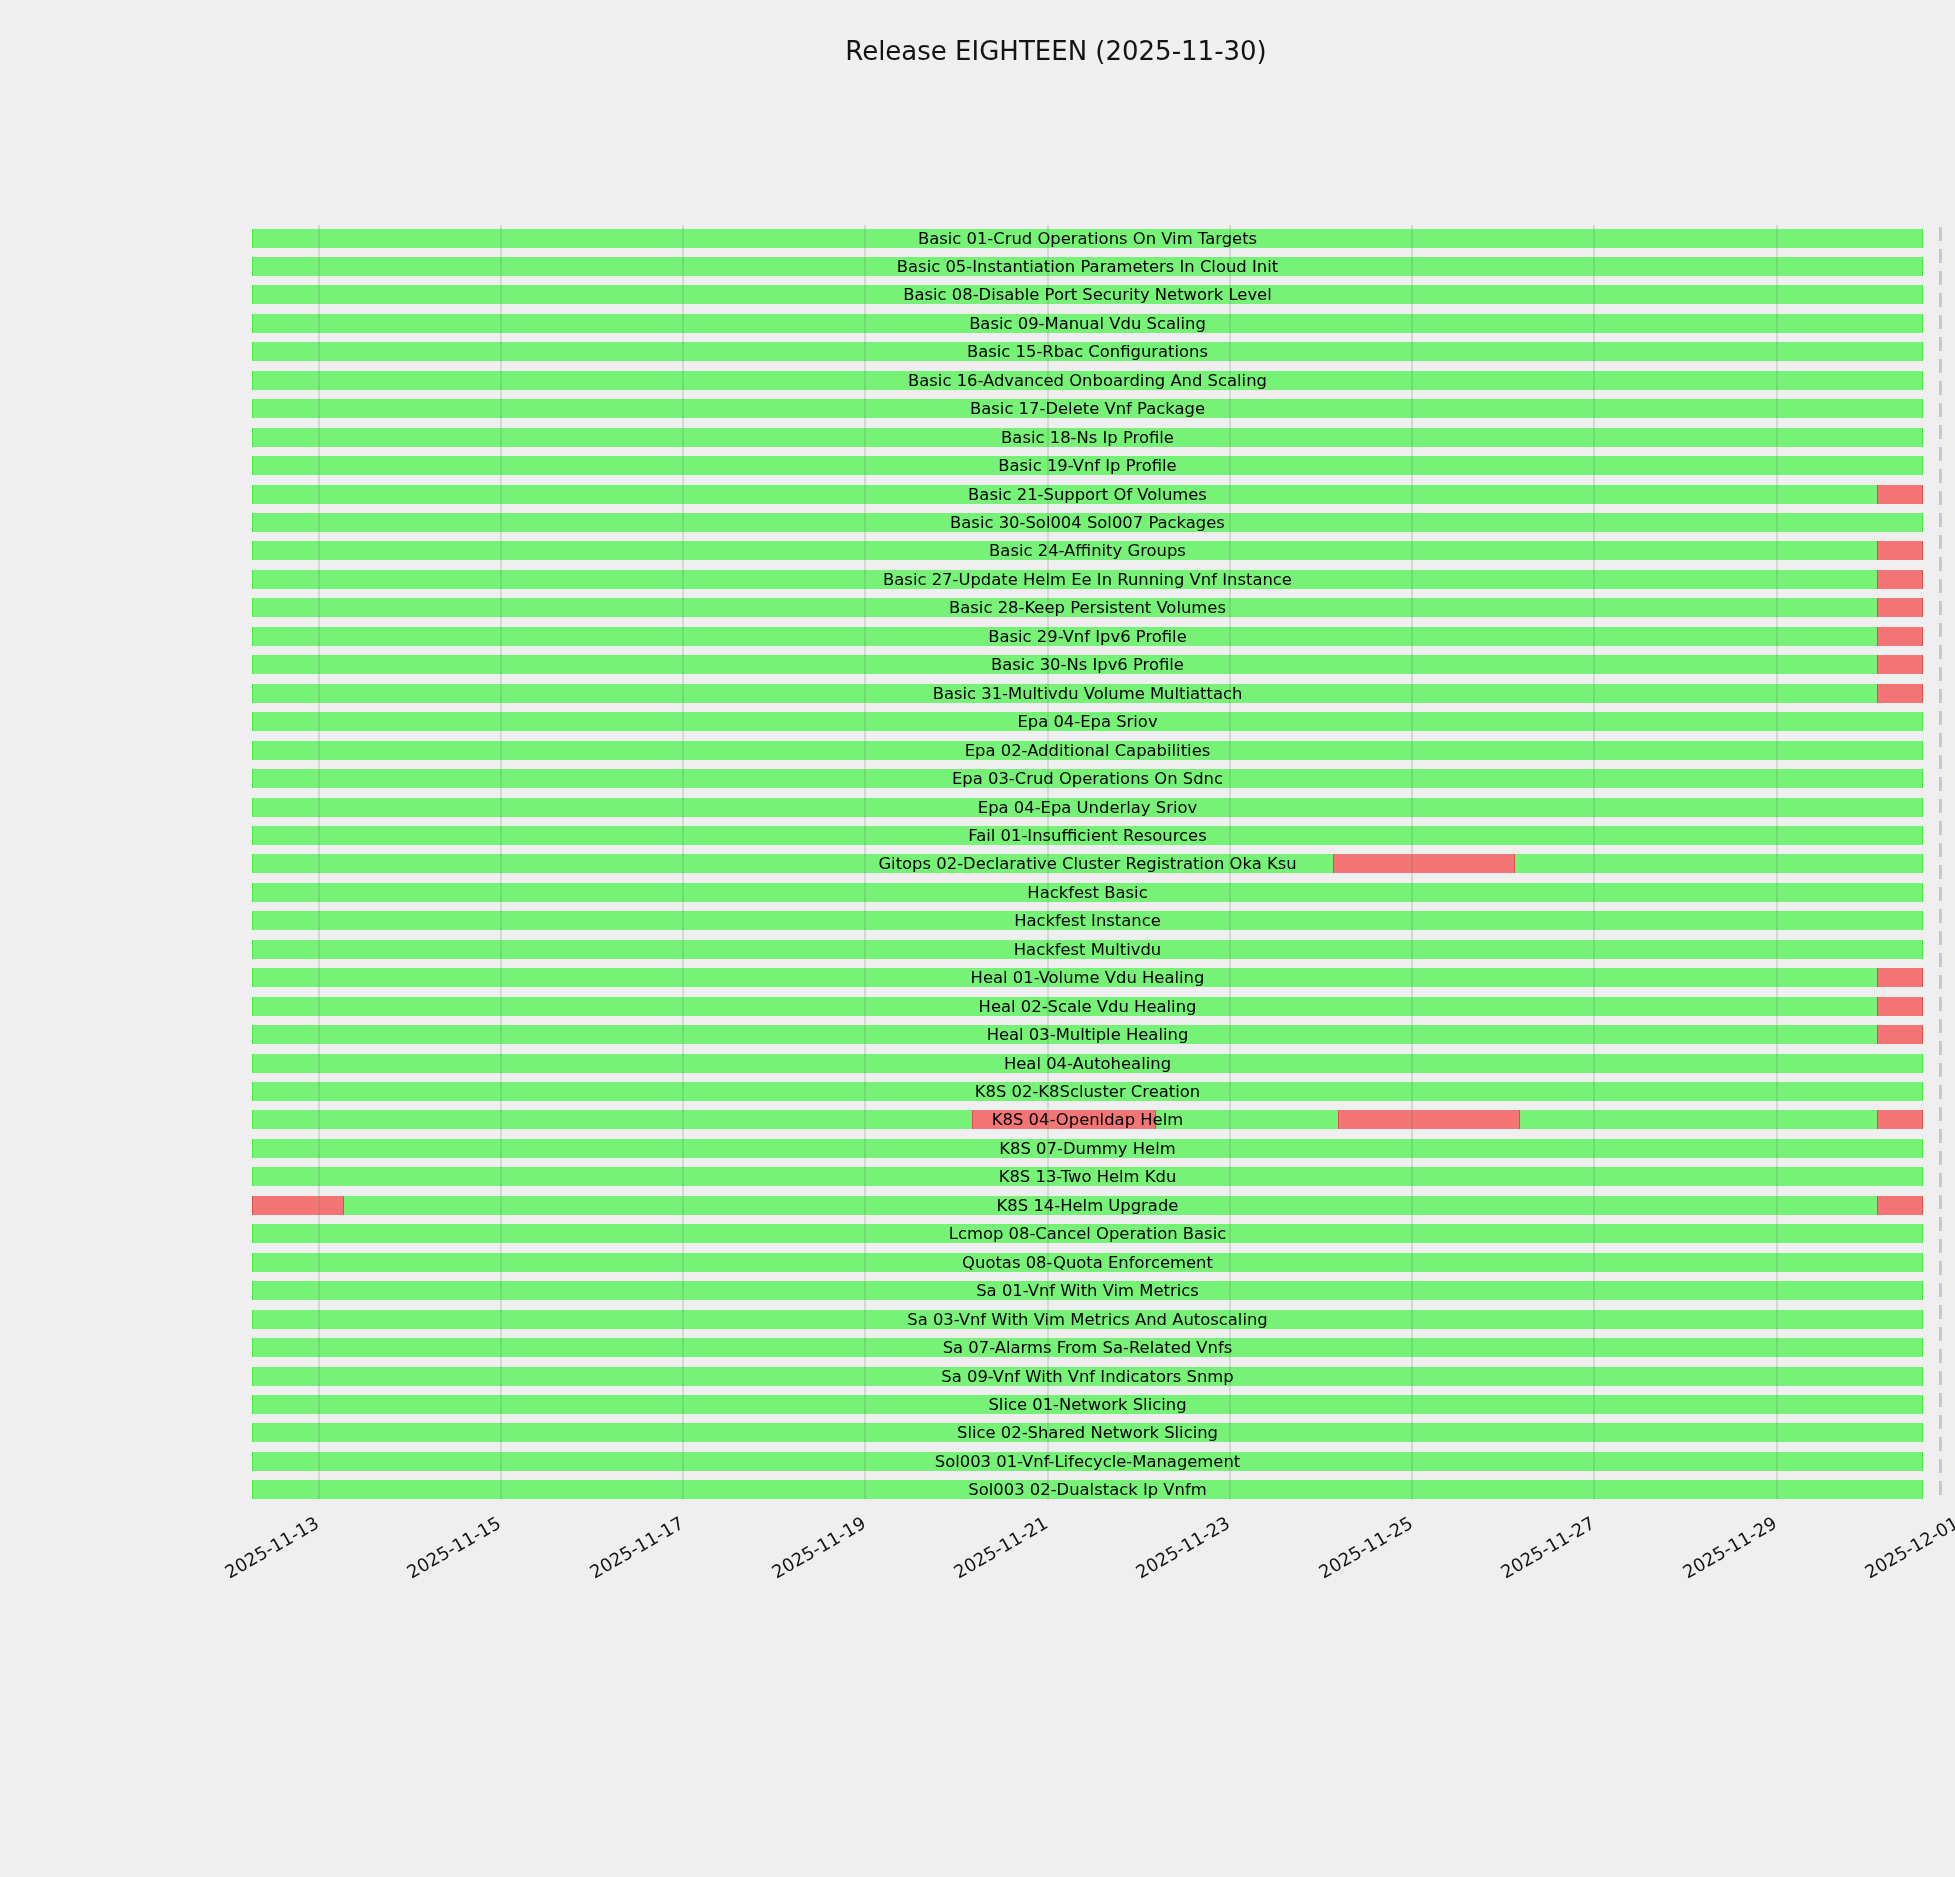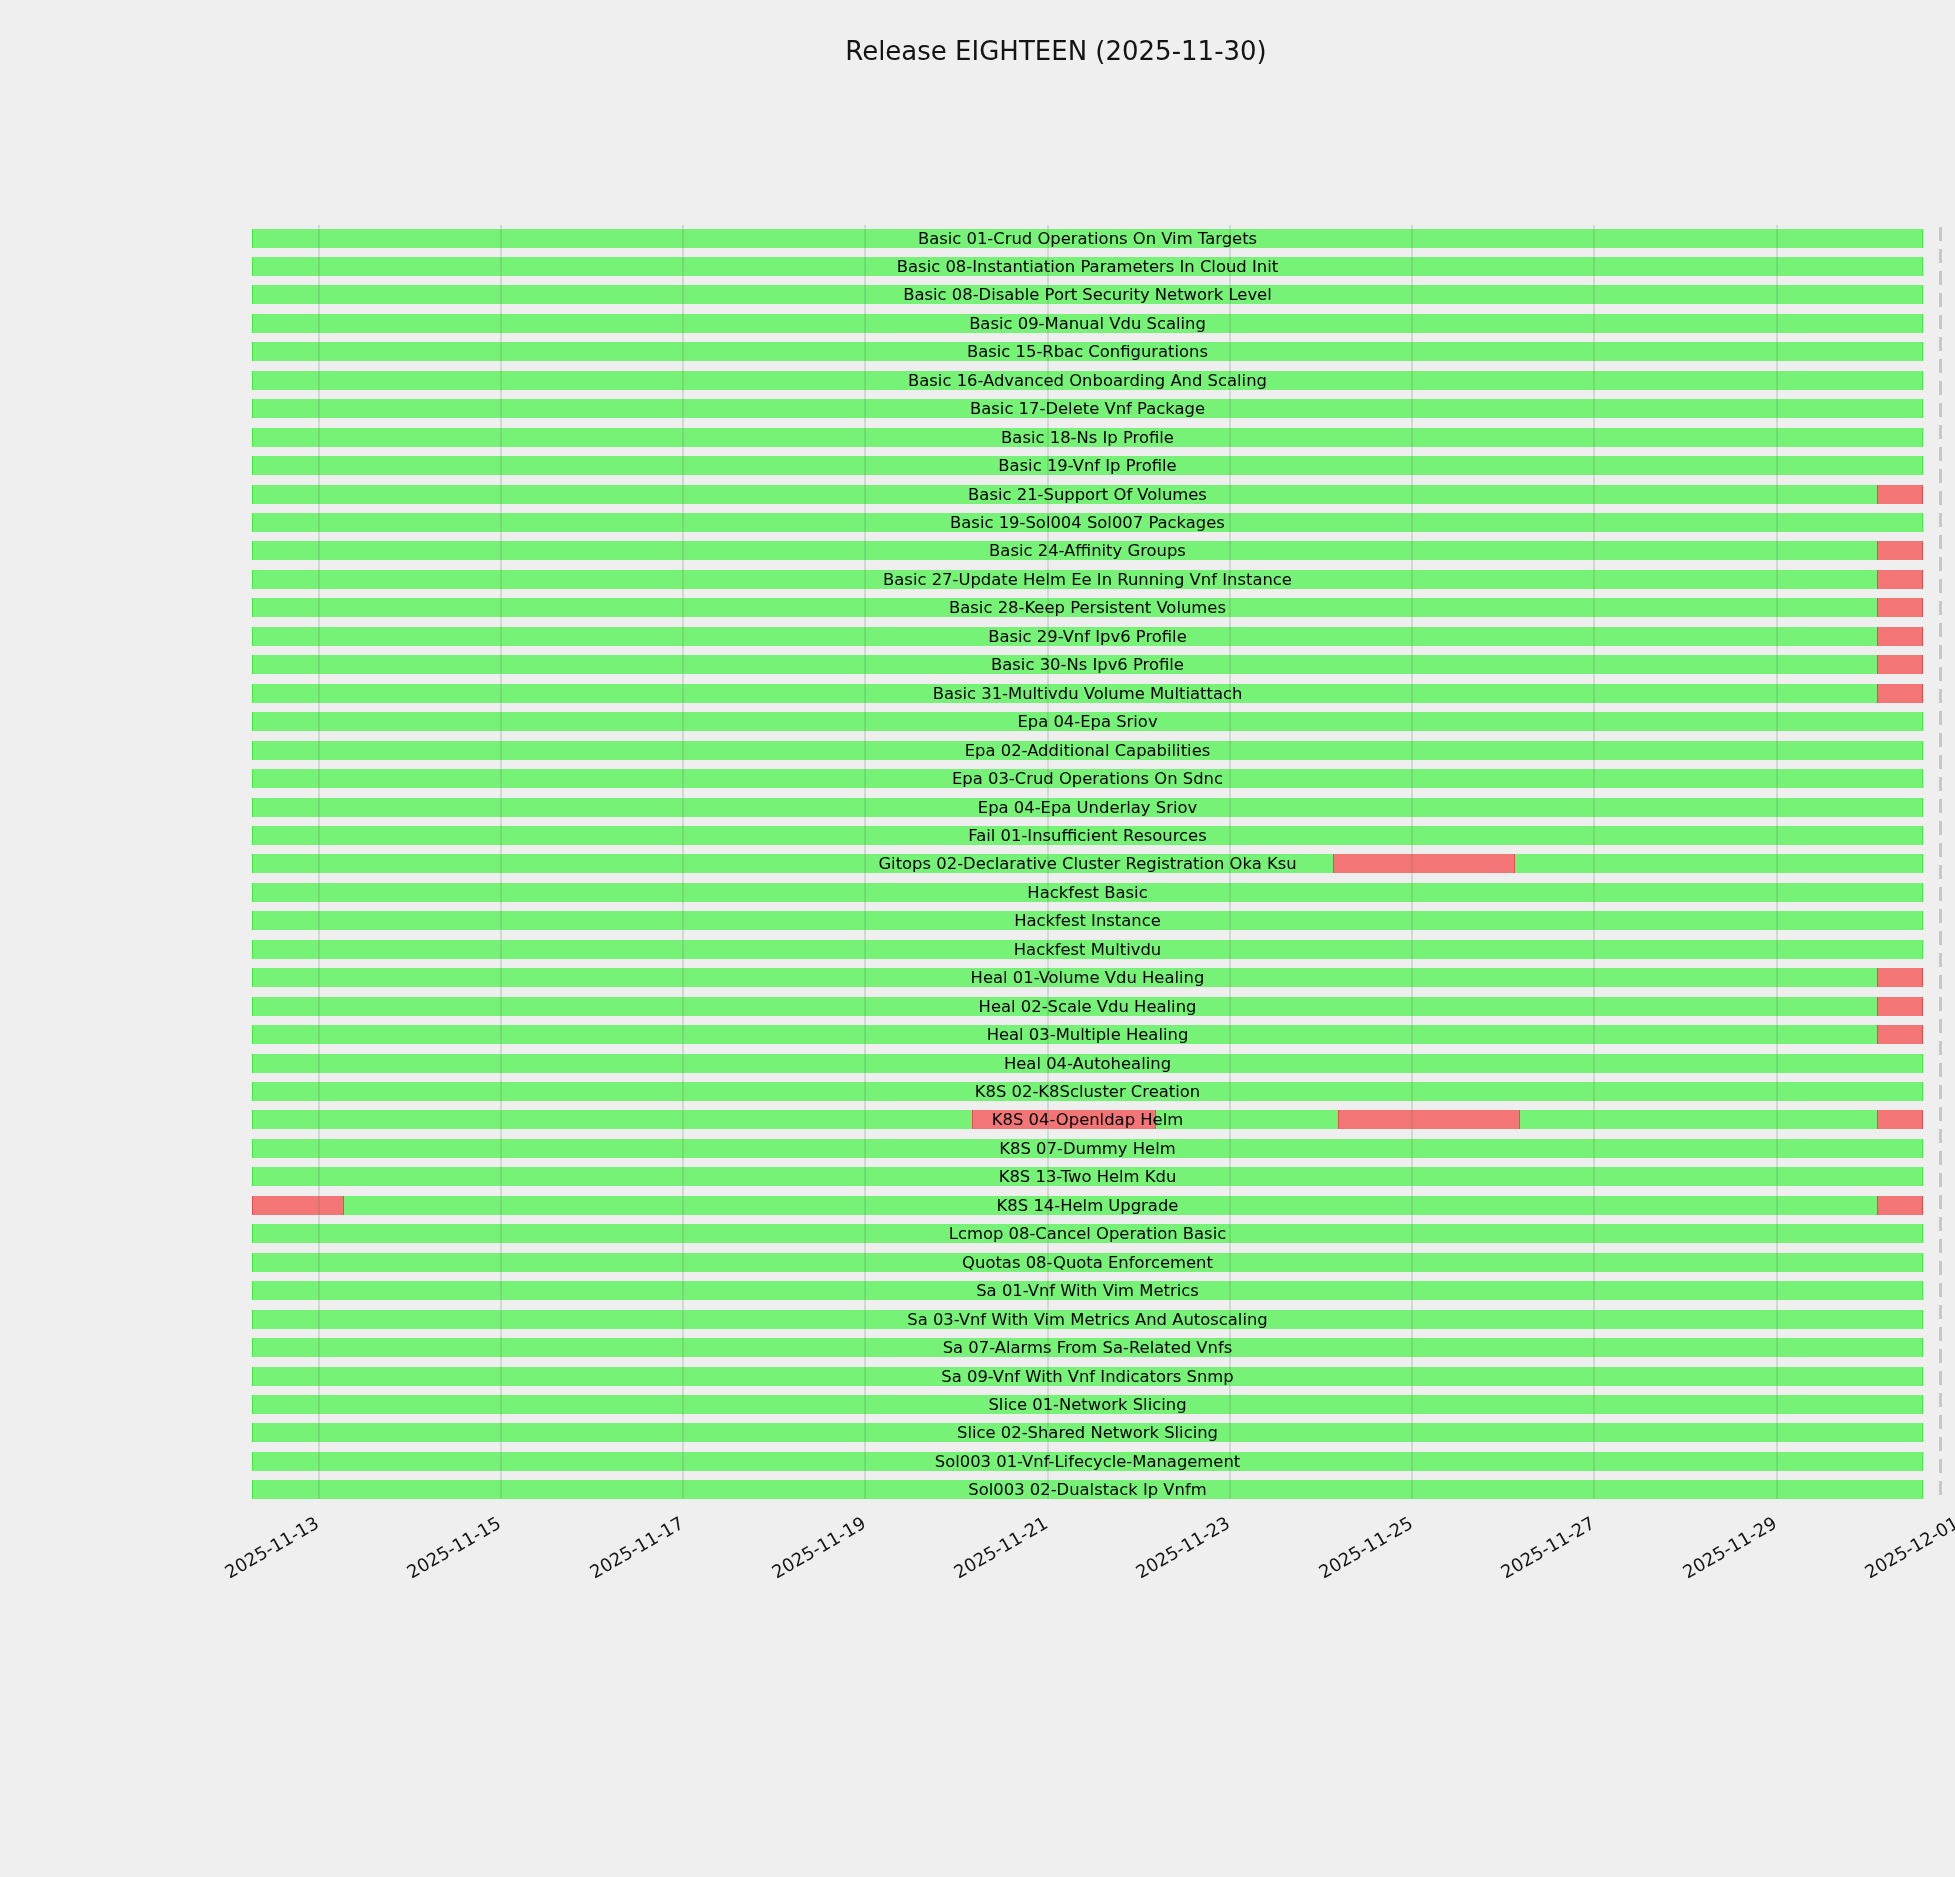--- a/index.html
+++ b/index.html
@@ -67,21 +67,21 @@
       <div class="gridline" style="left: 1524px;"></div>
       <span class="x-tick-label" style="right: 216px;">2025-11-29</span>
       <span class="x-tick-label" style="right: 34px;">2025-12-01</span>
       <div class="deadline" style="left: 1687px;"></div>
       <div class="task-row" style="top: 3.5px;">
         <div class="task-bar" style="width: 1671px;"></div>
         <div class="task-label">Basic 01-Crud Operations On Vim Targets</div>
       </div>
       <div class="task-row" style="top: 32px;">
         <div class="task-bar" style="width: 1671px;"></div>
-        <div class="task-label">Basic 08-Instantiation Parameters In Cloud Init</div>
+        <div class="task-label">Basic 05-Instantiation Parameters In Cloud Init</div>
       </div>
       <div class="task-row" style="top: 60px;">
         <div class="task-bar" style="width: 1671px;"></div>
         <div class="task-label">Basic 08-Disable Port Security Network Level</div>
       </div>
       <div class="task-row" style="top: 89px;">
         <div class="task-bar" style="width: 1671px;"></div>
         <div class="task-label">Basic 09-Manual Vdu Scaling</div>
       </div>
       <div class="task-row" style="top: 117px;">
@@ -104,21 +104,21 @@
         <div class="task-bar" style="width: 1671px;"></div>
         <div class="task-label">Basic 19-Vnf Ip Profile</div>
       </div>
       <div class="task-row" style="top: 260px;">
         <div class="task-bar" style="width: 1671px;"></div>
         <div class="fail-segment" style="left: 1625px; width: 46px;"></div>
         <div class="task-label">Basic 21-Support Of Volumes</div>
       </div>
       <div class="task-row" style="top: 288px;">
         <div class="task-bar" style="width: 1671px;"></div>
-        <div class="task-label">Basic 19-Sol004 Sol007 Packages</div>
+        <div class="task-label">Basic 30-Sol004 Sol007 Packages</div>
       </div>
       <div class="task-row" style="top: 316px;">
         <div class="task-bar" style="width: 1671px;"></div>
         <div class="fail-segment" style="left: 1625px; width: 46px;"></div>
         <div class="task-label">Basic 24-Affinity Groups</div>
       </div>
       <div class="task-row" style="top: 345px;">
         <div class="task-bar" style="width: 1671px;"></div>
         <div class="fail-segment" style="left: 1625px; width: 46px;"></div>
         <div class="task-label">Basic 27-Update Helm Ee In Running Vnf Instance</div>

